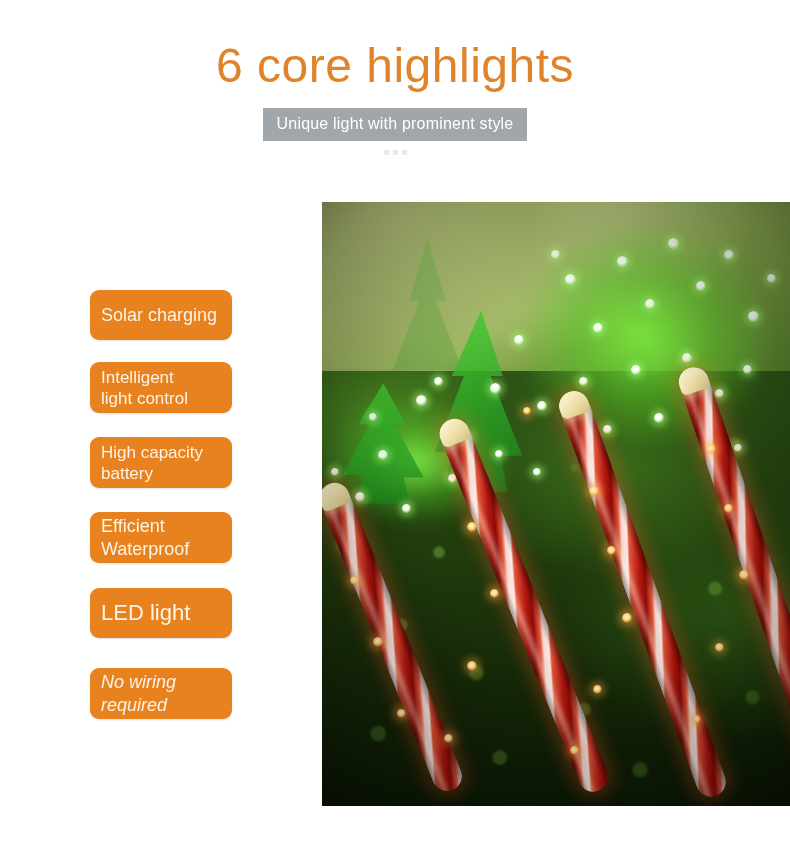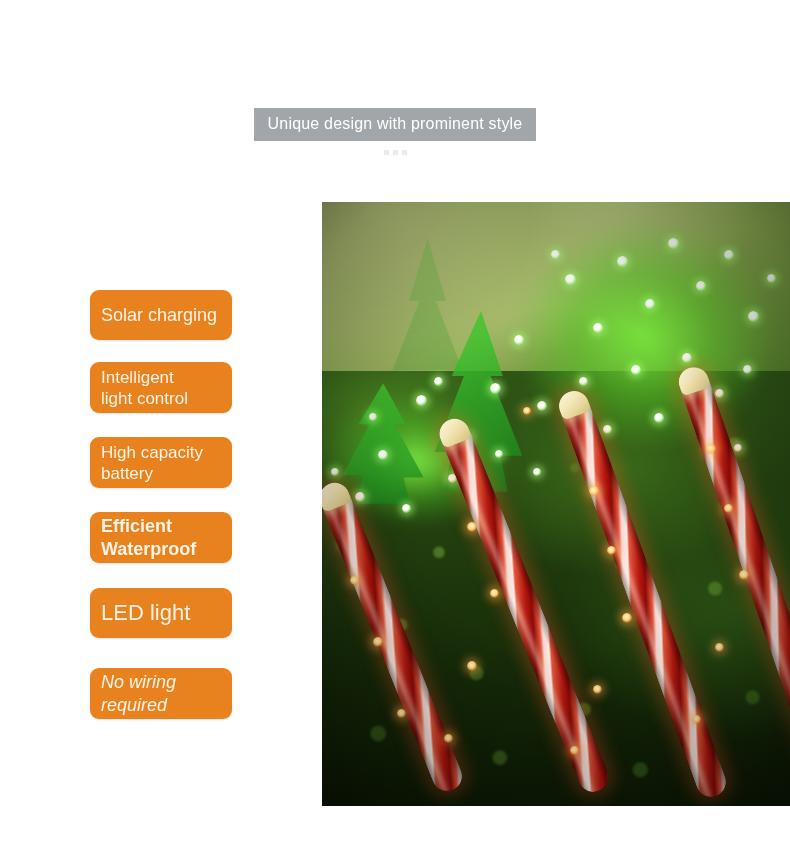--- a/index.html
+++ b/index.html
@@ -49,21 +49,21 @@
     color:#fdf3e6;
     box-sizing:border-box;
     padding:0 11px;
     display:flex;align-items:center;
     font-weight:400;
   }
   .badge span{display:block;width:100%;}
   .b1{top:0px;  height:50px;font-size:18px;line-height:22px;}
   .b2{top:72px; height:51px;font-size:17px;line-height:21px;}
   .b3{top:147px;height:51px;font-size:17px;line-height:21px;}
-  .b4{top:222px;height:51px;font-size:18px;line-height:23px;font-weight:bold;}
+  .b4{top:222px;height:51px;font-size:18px;line-height:23px;}
   .b5{top:298px;height:50px;font-size:22px;line-height:26px;}
   .b6{top:378px;height:51px;font-size:18px;line-height:23px;font-style:italic;}
 
   
   .photo{
     position:absolute;left:322px;top:202px;width:468px;height:604px;
     overflow:hidden;
     background:#1d2b10;
   }
   .photo-inner{position:absolute;inset:0;overflow:hidden;}
@@ -182,23 +182,24 @@
   .photo-vignette{
     position:absolute;inset:0;
     background:radial-gradient(ellipse 78% 72% at 50% 46%,rgba(0,0,0,0) 40%,rgba(0,0,0,.28) 80%,rgba(0,0,0,.5) 100%);
   }
 </style>
 </head>
 <body>
 
 <div class="page">
 
+  <div class="hero-title">6 core highlights</div>
 
   <div class="hero-sub-wrap">
-    <span class="hero-sub">Unique design with prominent style</span>
+    <span class="hero-sub">Unique light with prominent style</span>
   </div>
 
   <div class="dots">
     <i></i><i></i><i></i>
   </div>
 
   <div class="badge-col">
 
     <div class="badge b1">
       <span>Solar charging</span>

